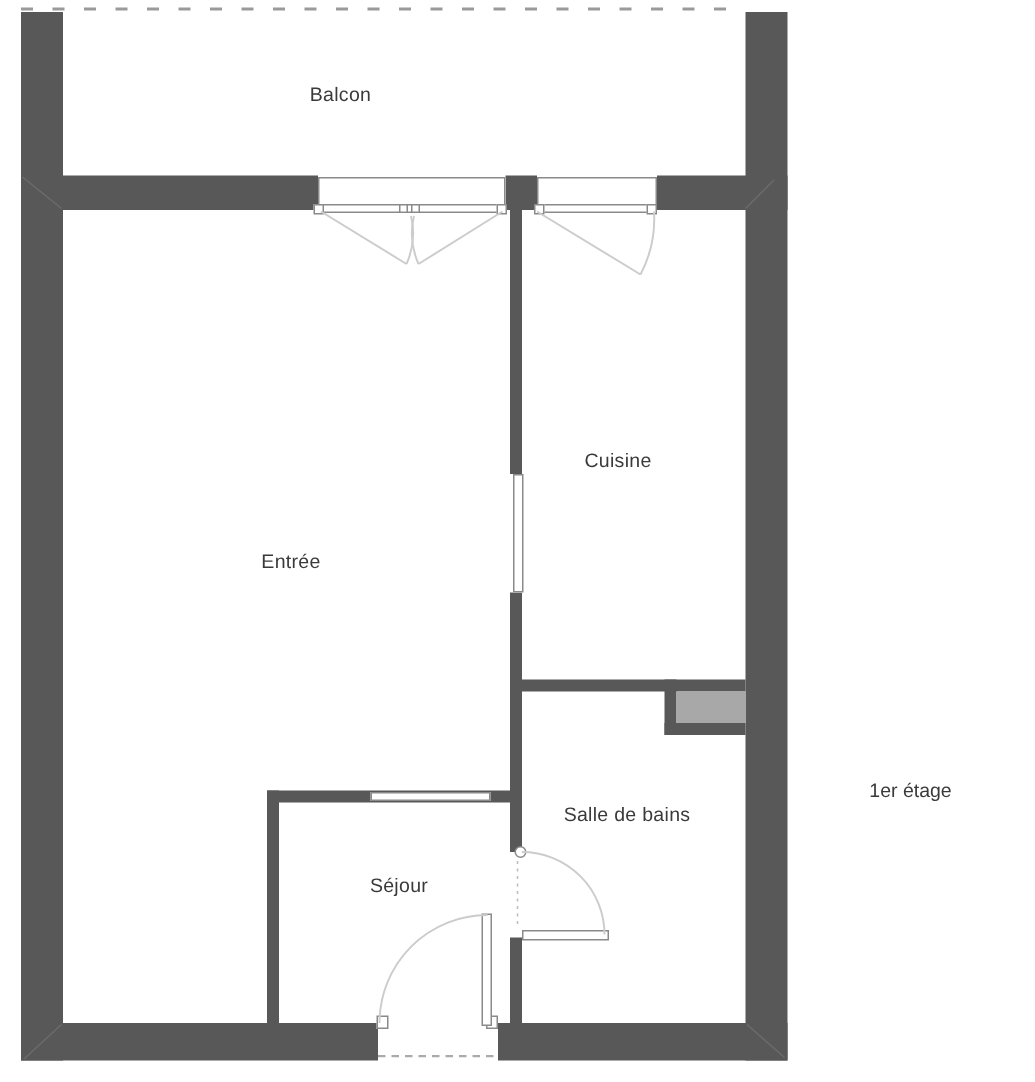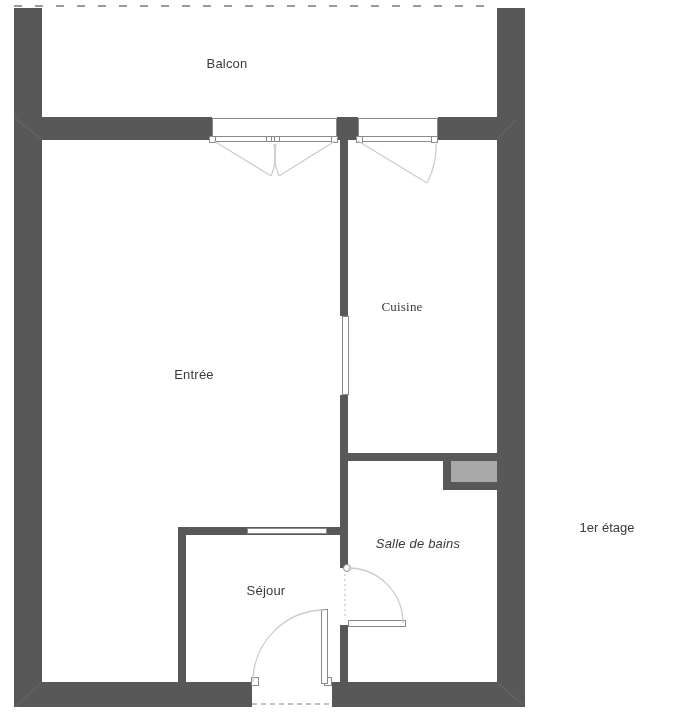--- a/index.html
+++ b/index.html
@@ -118,19 +118,19 @@
     <g stroke="#6b6b6b" stroke-width="1" fill="none">
       <path d="M 15 118 L 41 139"></path>
       <path d="M 497 139 L 516 120"></path>
       <path d="M 41 683 L 16 706"></path>
       <path d="M 498 683 L 523 705"></path>
     </g>
   </svg>
 
   <div class="room-label" style="left:227px; top:63px;">Balcon</div>
   <div class="room-label" style="left:194px; top:374px;">Entrée</div>
-  <div class="room-label" style="left:402px; top:307px;font-family:Liberation Serif, serif;">Cuisine</div>
-  <div class="room-label" style="left:418px; top:543px;font-style:italic;">Salle de bains</div>
+  <div class="room-label" style="left:412px; top:307px;">Cuisine</div>
+  <div class="room-label" style="left:418px; top:543px;">Salle de bains</div>
   <div class="room-label" style="left:266px; top:590px;">Séjour</div>
 
   <div class="floor-label" style="left:607px; top:527px;">1er étage</div>
 
 </div>
 
 </body></html>

